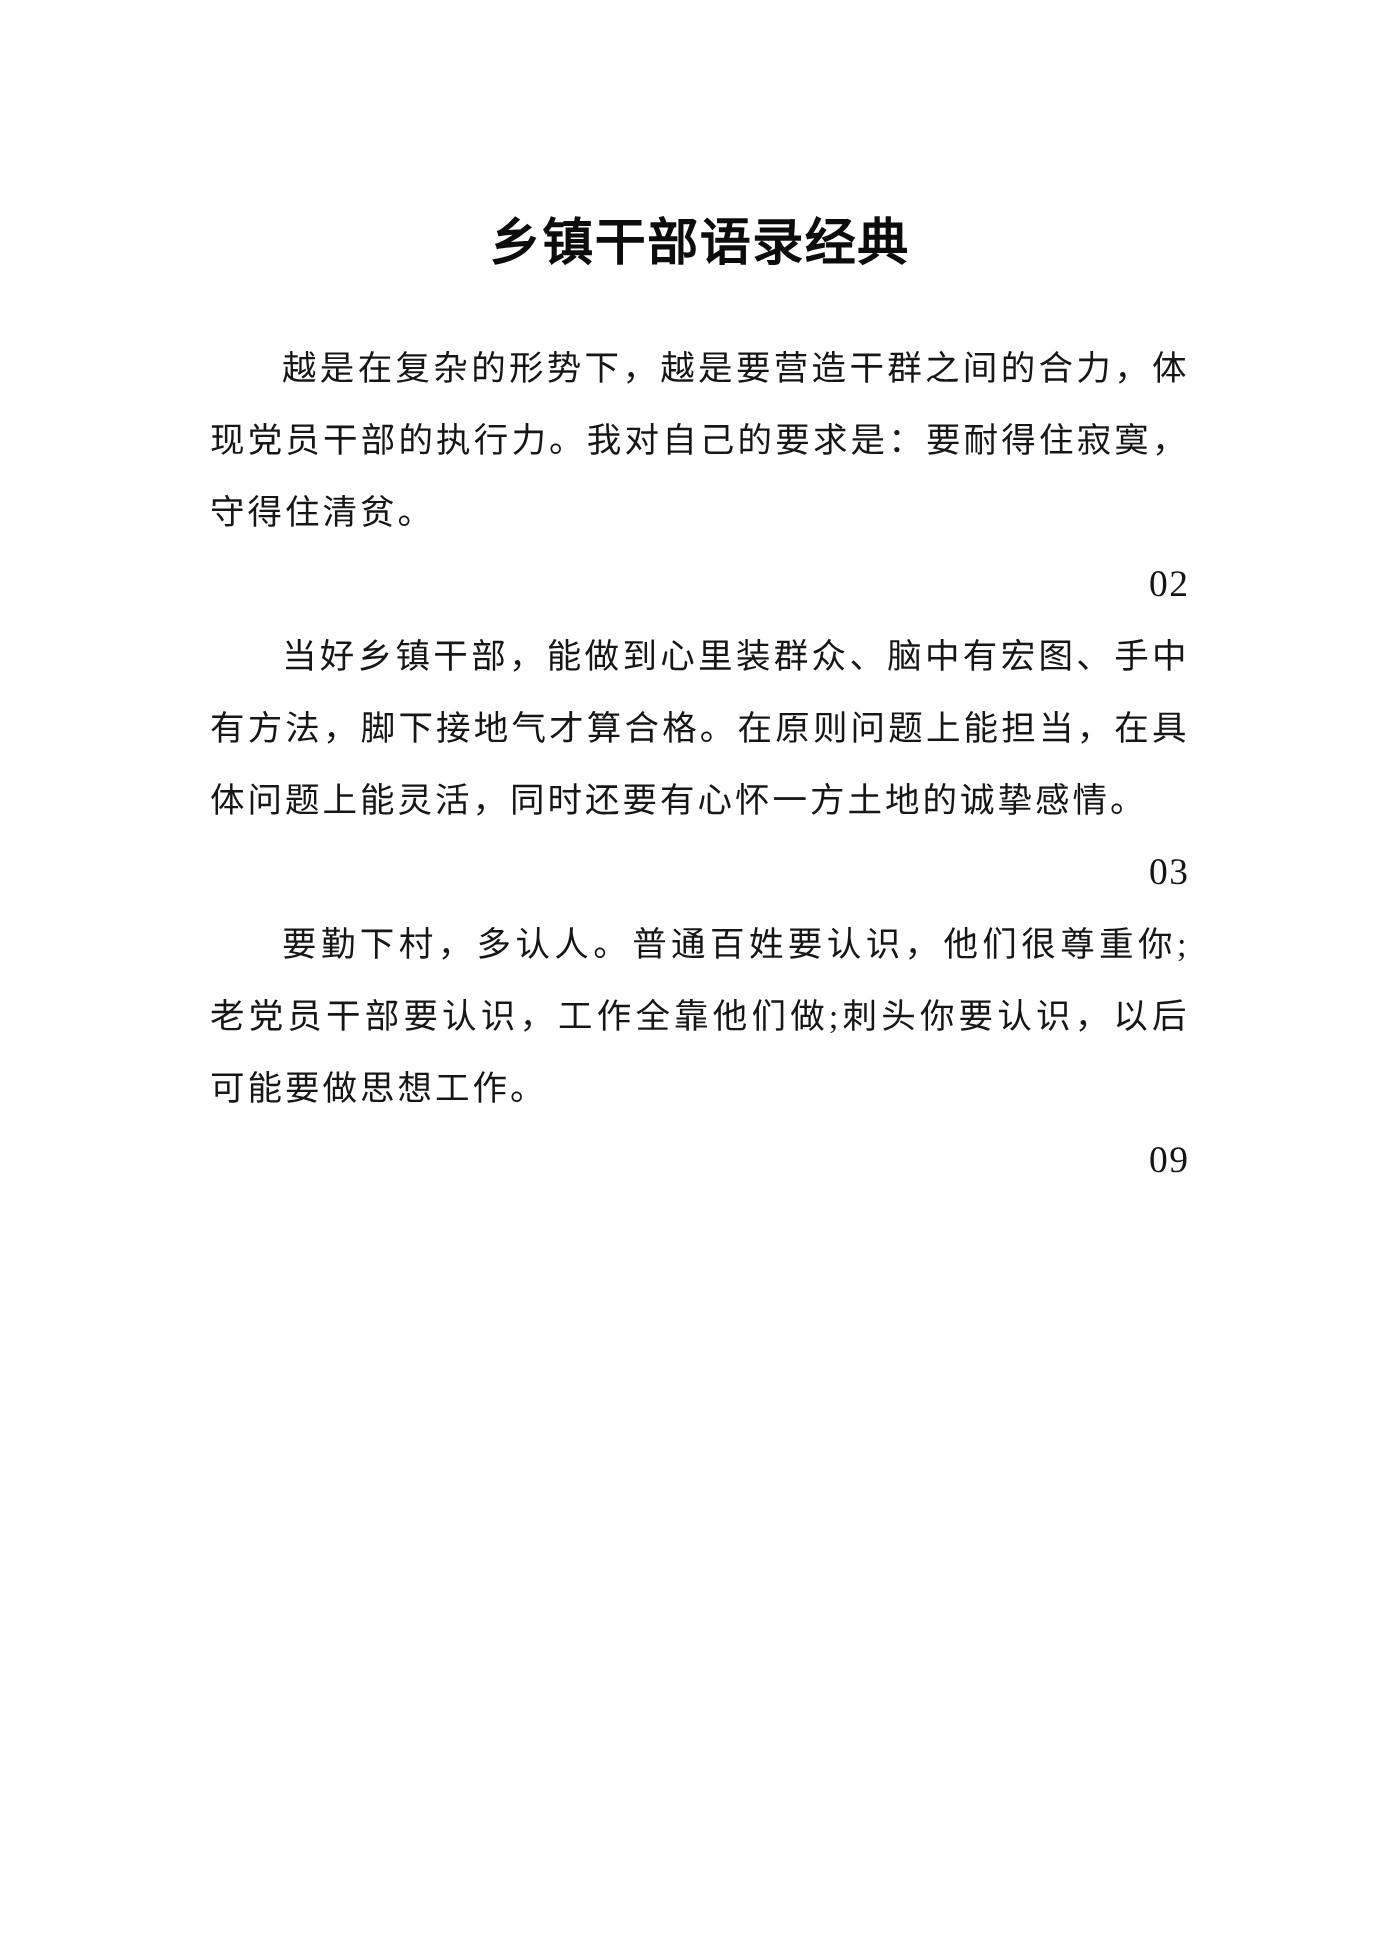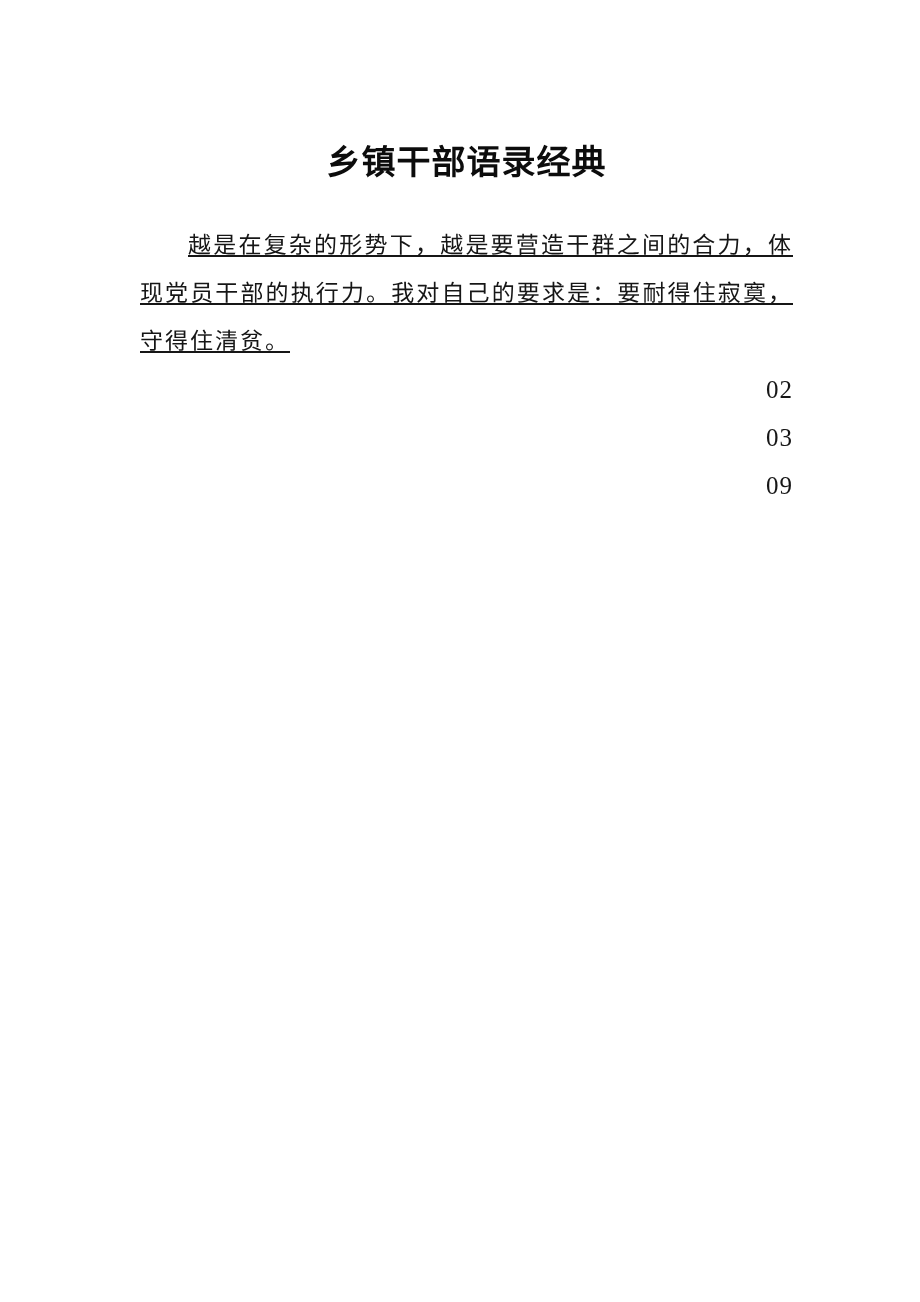--- a/index.html
+++ b/index.html
@@ -50,40 +50,41 @@
     font-size: 25px;
   }
   .quote-number {
     padding-left: 48px;
     text-align: right;
     letter-spacing: 1px;
     font-size: 25px;
   }
   .quote-text {
     text-indent: 48px;
-    text-decoration: underline;
   }
 </style>
 </head>
 <body>
 
 <div class="page">
 
   <h1 class="doc-title">乡镇干部语录经典</h1>
 
   <div class="content">
 
 
     <p class="quote-text">越是在复杂的形势下，越是要营造干群之间的合力，体现党员干部的执行力。我对自己的要求是：要耐得住寂寞，守得住清贫。</p>
 
     <p class="quote-number">02</p>
 
+    <p class="quote-text">当好乡镇干部，能做到心里装群众、脑中有宏图、手中有方法，脚下接地气才算合格。在原则问题上能担当，在具体问题上能灵活，同时还要有心怀一方土地的诚挚感情。</p>
 
     <p class="quote-number">03</p>
 
+    <p class="quote-text">要勤下村，多认人。普通百姓要认识，他们很尊重你;老党员干部要认识，工作全靠他们做;刺头你要认识，以后可能要做思想工作。</p>
 
 
 
     <p class="quote-number">09</p>
 
 
   </div>
 </div>
 
 </body></html>

